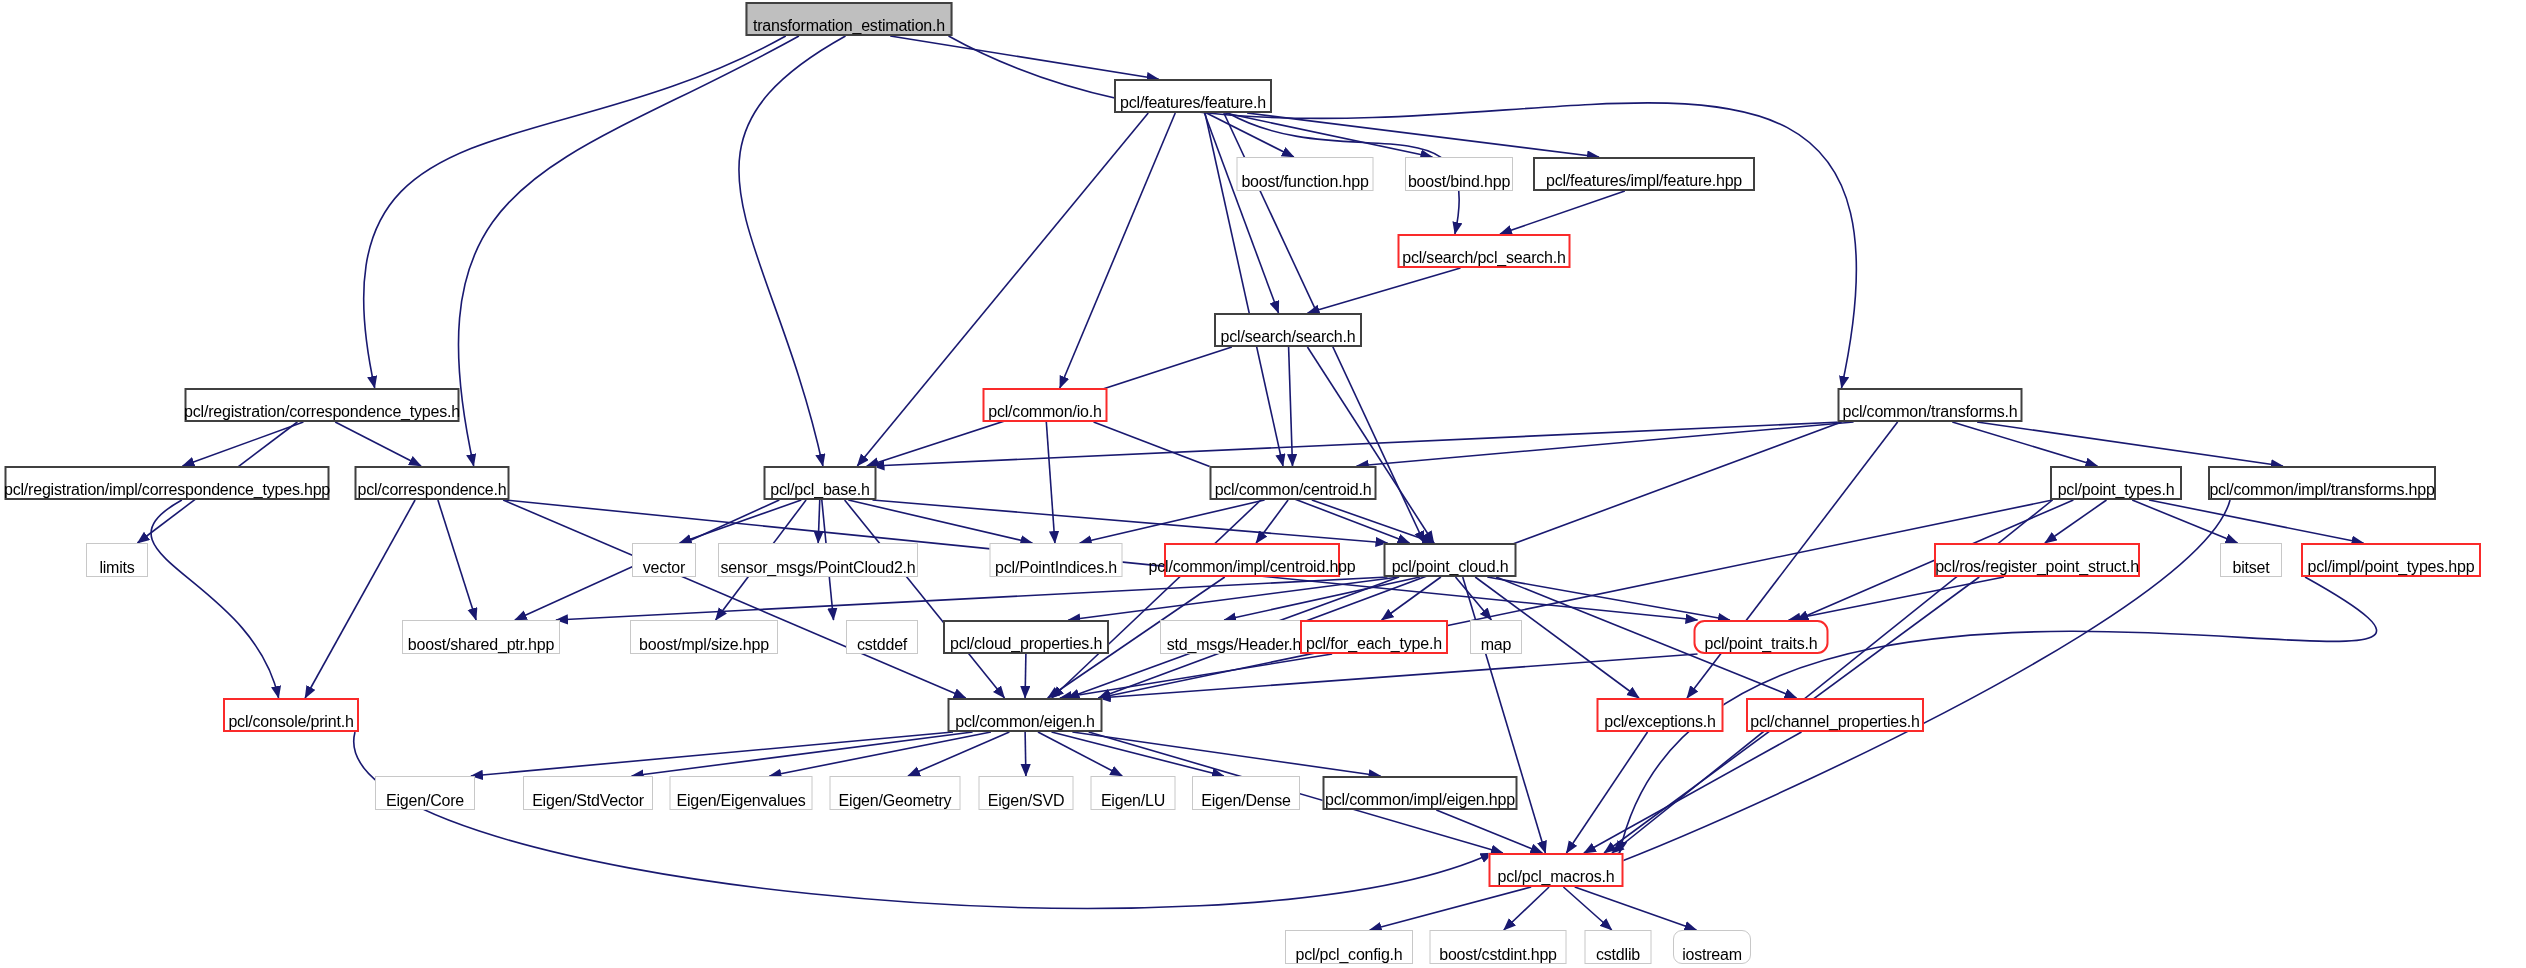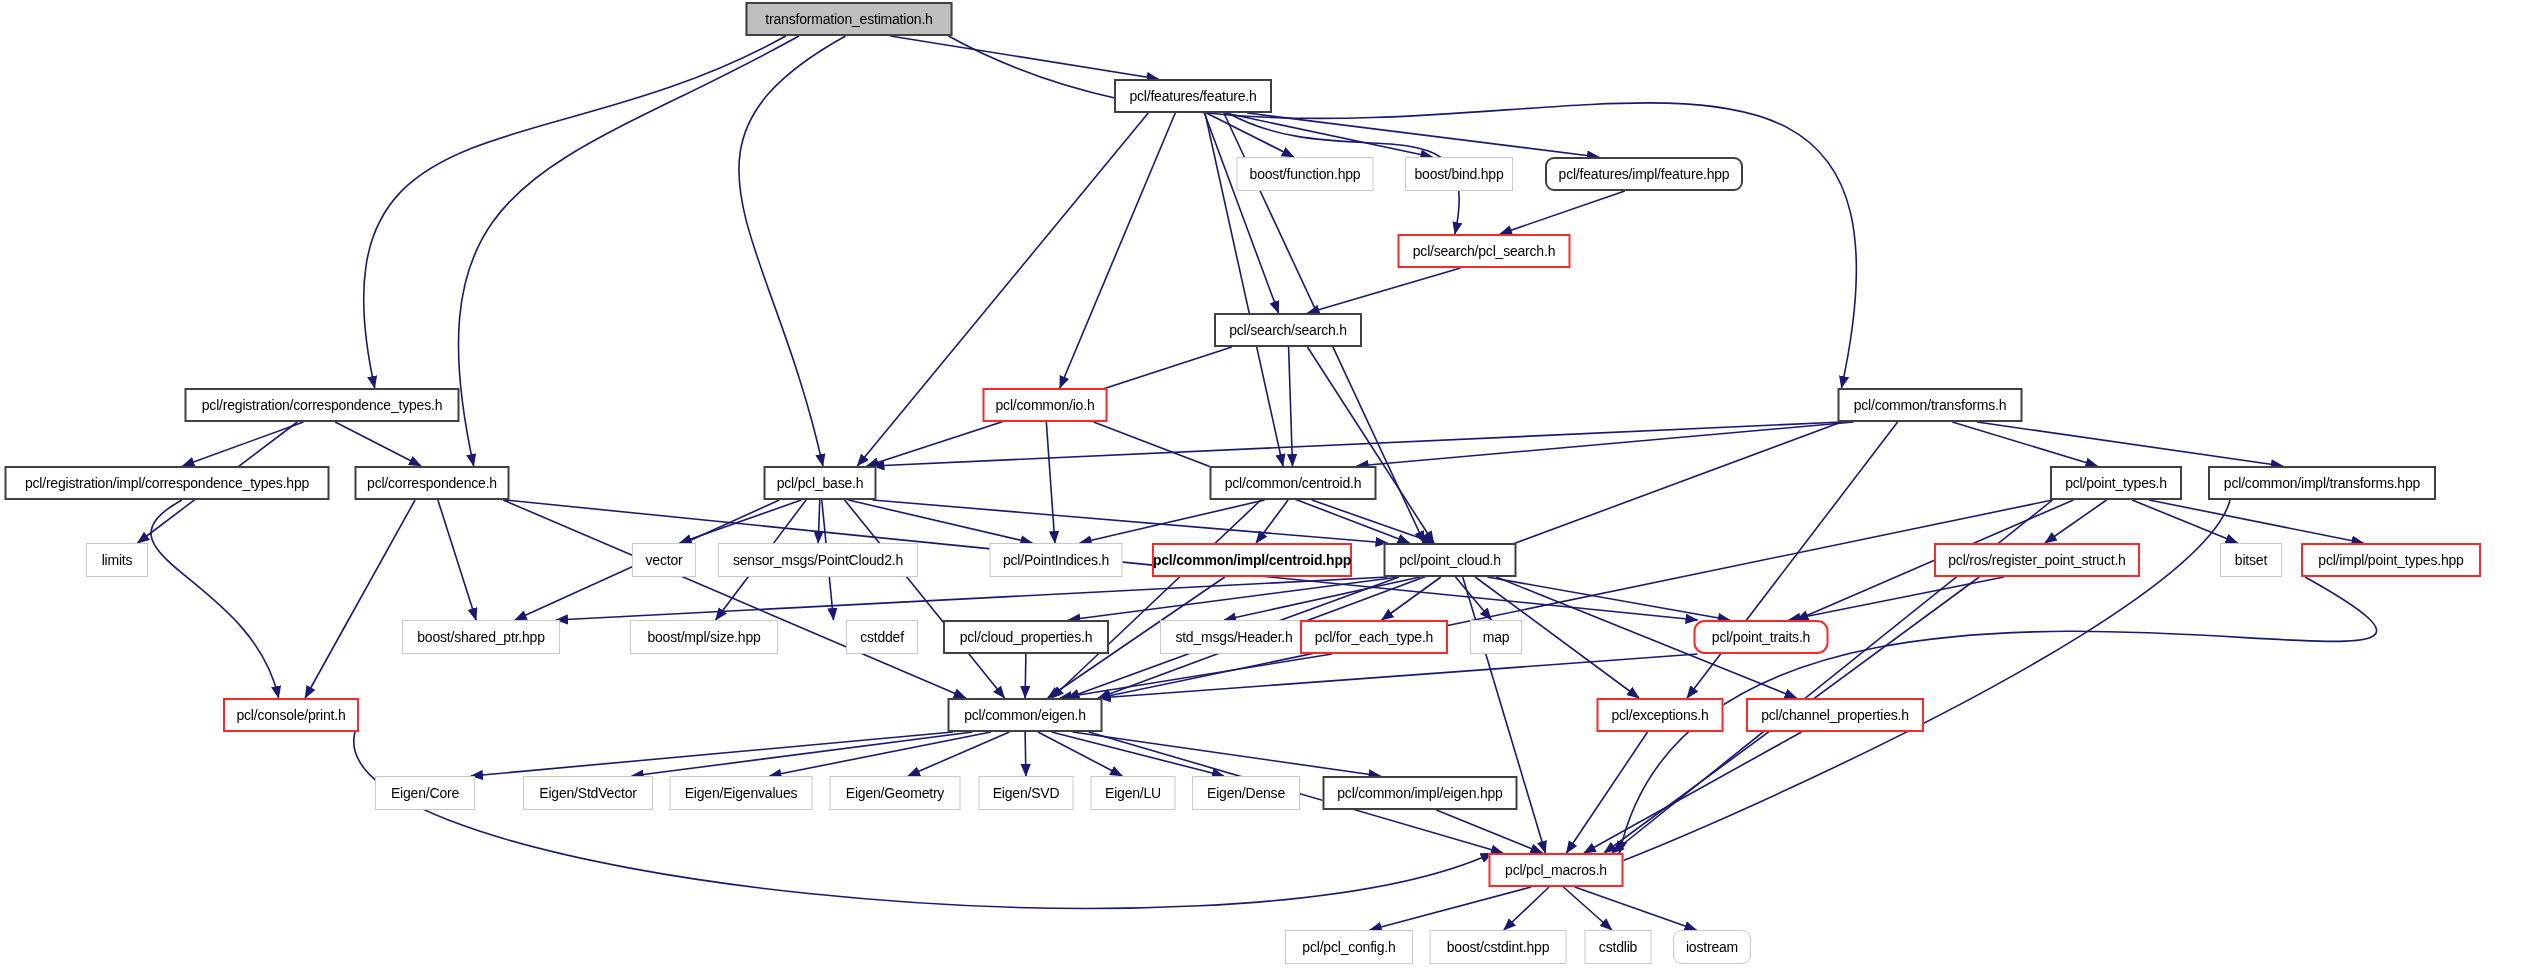--- a/index.html
+++ b/index.html
@@ -19,26 +19,26 @@
     position: absolute;
     left: 0; top: 0;
     width: 2526px;
     height: 968px;
     pointer-events: none;
   }
   .node {
     position: absolute;
     box-sizing: border-box;
     display: flex;
-    align-items: center;
+    align-items: flex-end;
     justify-content: center;
     white-space: nowrap;
     background: #ffffff;
     color: #000000;
-    font-size: 14px;
+    font-size: 16px;
     line-height: 1;
     letter-spacing: -0.2px;
     padding: 0 9px;
     height: 34px;
     transform: translate(-50%, -50%);
   }
   
   .n-grey   { border: 1px solid #c8c8c8; }
   .n-black  { border: 2px solid #404040; }
   .n-red    { border: 2px solid #fa2a2a; }
@@ -151,21 +151,21 @@
       </div>
       <div class="node n-black" style="left: 1193px; top: 96px; width: 158px;">
         <span>pcl/features/feature.h</span>
       </div>
       <div class="node n-grey" style="left: 1305px; top: 174px; width: 137px;">
         <span>boost/function.hpp</span>
       </div>
       <div class="node n-grey" style="left: 1459px; top: 174px; width: 108px;">
         <span>boost/bind.hpp</span>
       </div>
-      <div class="node n-black" style="left: 1644px; top: 174px; width: 198px; border-radius: 9px;">
+      <div class="node n-black" style="left: 1644px; top: 174px; width: 222px;">
         <span>pcl/features/impl/feature.hpp</span>
       </div>
       <div class="node n-red" style="left: 1484px; top: 251px; width: 173px;">
         <span>pcl/search/pcl_search.h</span>
       </div>
       <div class="node n-black" style="left: 1288px; top: 330px; width: 148px;">
         <span>pcl/search/search.h</span>
       </div>
       <div class="node n-black" style="left: 322px; top: 405px; width: 275px;">
         <span>pcl/registration/correspondence_types.h</span>
@@ -199,21 +199,21 @@
       </div>
       <div class="node n-grey" style="left: 664px; top: 560px; width: 64px;">
         <span>vector</span>
       </div>
       <div class="node n-grey" style="left: 818px; top: 560px; width: 200px;">
         <span>sensor_msgs/PointCloud2.h</span>
       </div>
       <div class="node n-grey" style="left: 1056px; top: 560px; width: 133px;">
         <span>pcl/PointIndices.h</span>
       </div>
-      <div class="node n-red" style="left: 1252px; top: 560px; width: 200px; font-weight: bold;">
+      <div class="node n-red" style="left: 1252px; top: 560px; width: 176px;">
         <span>pcl/common/impl/centroid.hpp</span>
       </div>
       <div class="node n-black" style="left: 1450px; top: 560px; width: 133px;">
         <span>pcl/point_cloud.h</span>
       </div>
       <div class="node n-red" style="left: 2037px; top: 560px; width: 206px;">
         <span>pcl/ros/register_point_struct.h</span>
       </div>
       <div class="node n-grey" style="left: 2251px; top: 560px; width: 62px;">
         <span>bitset</span>

